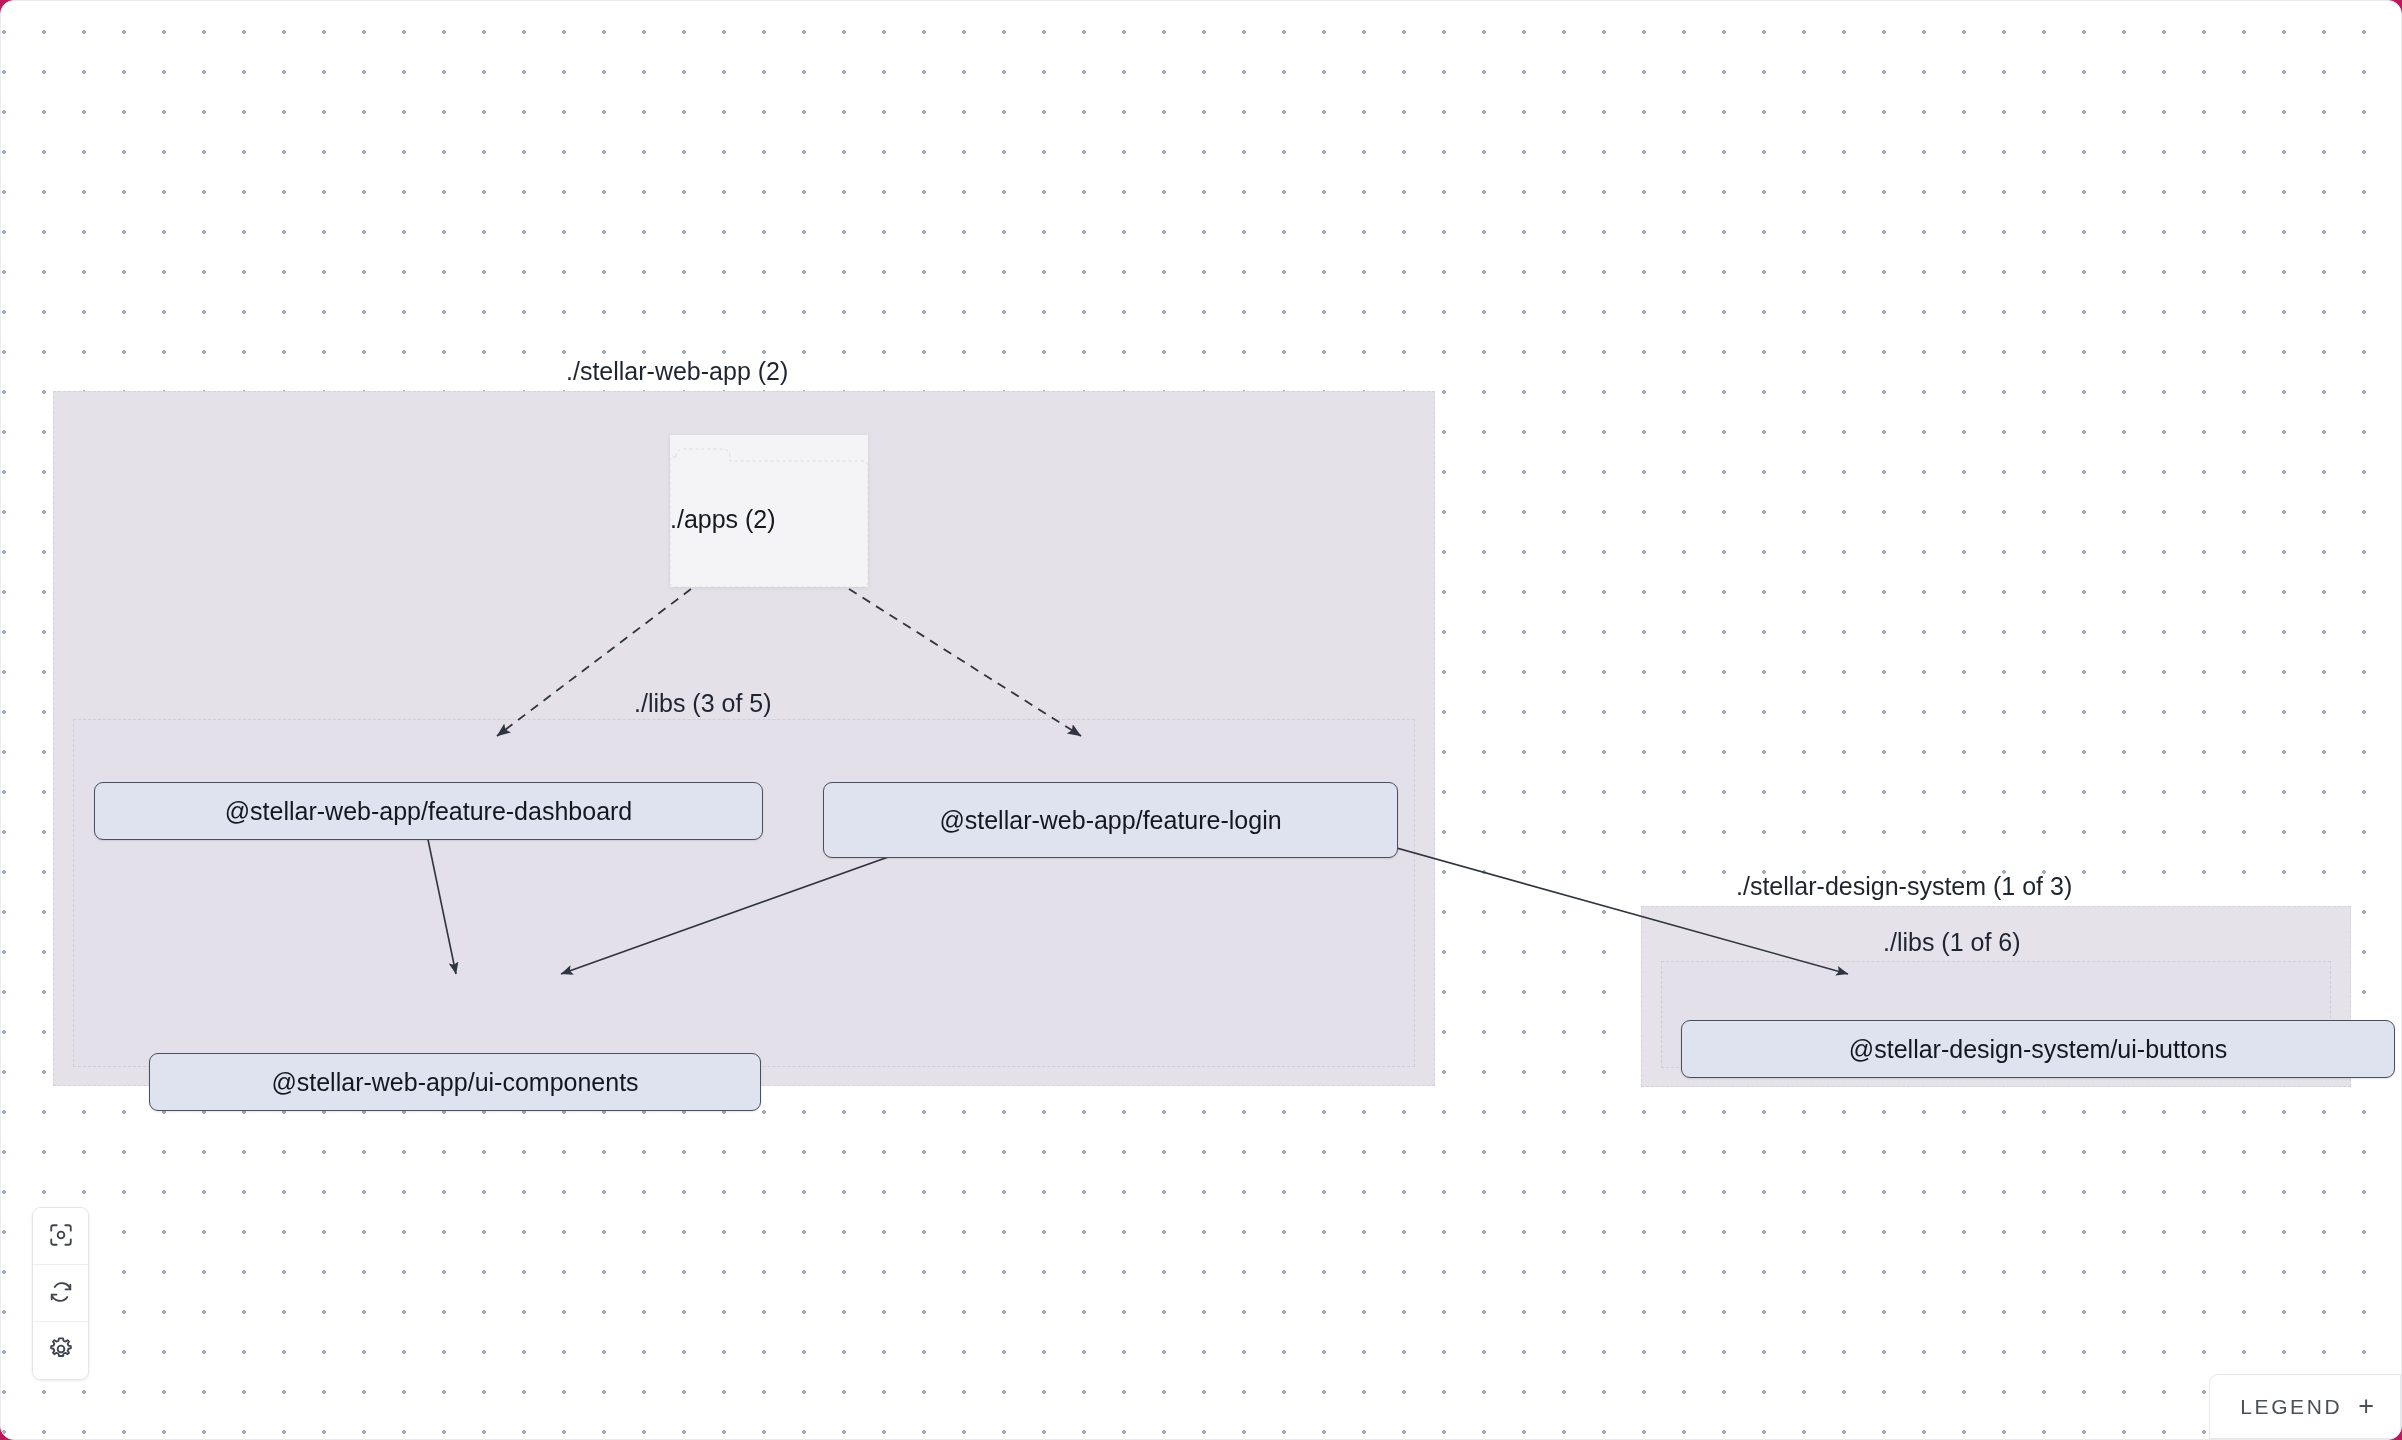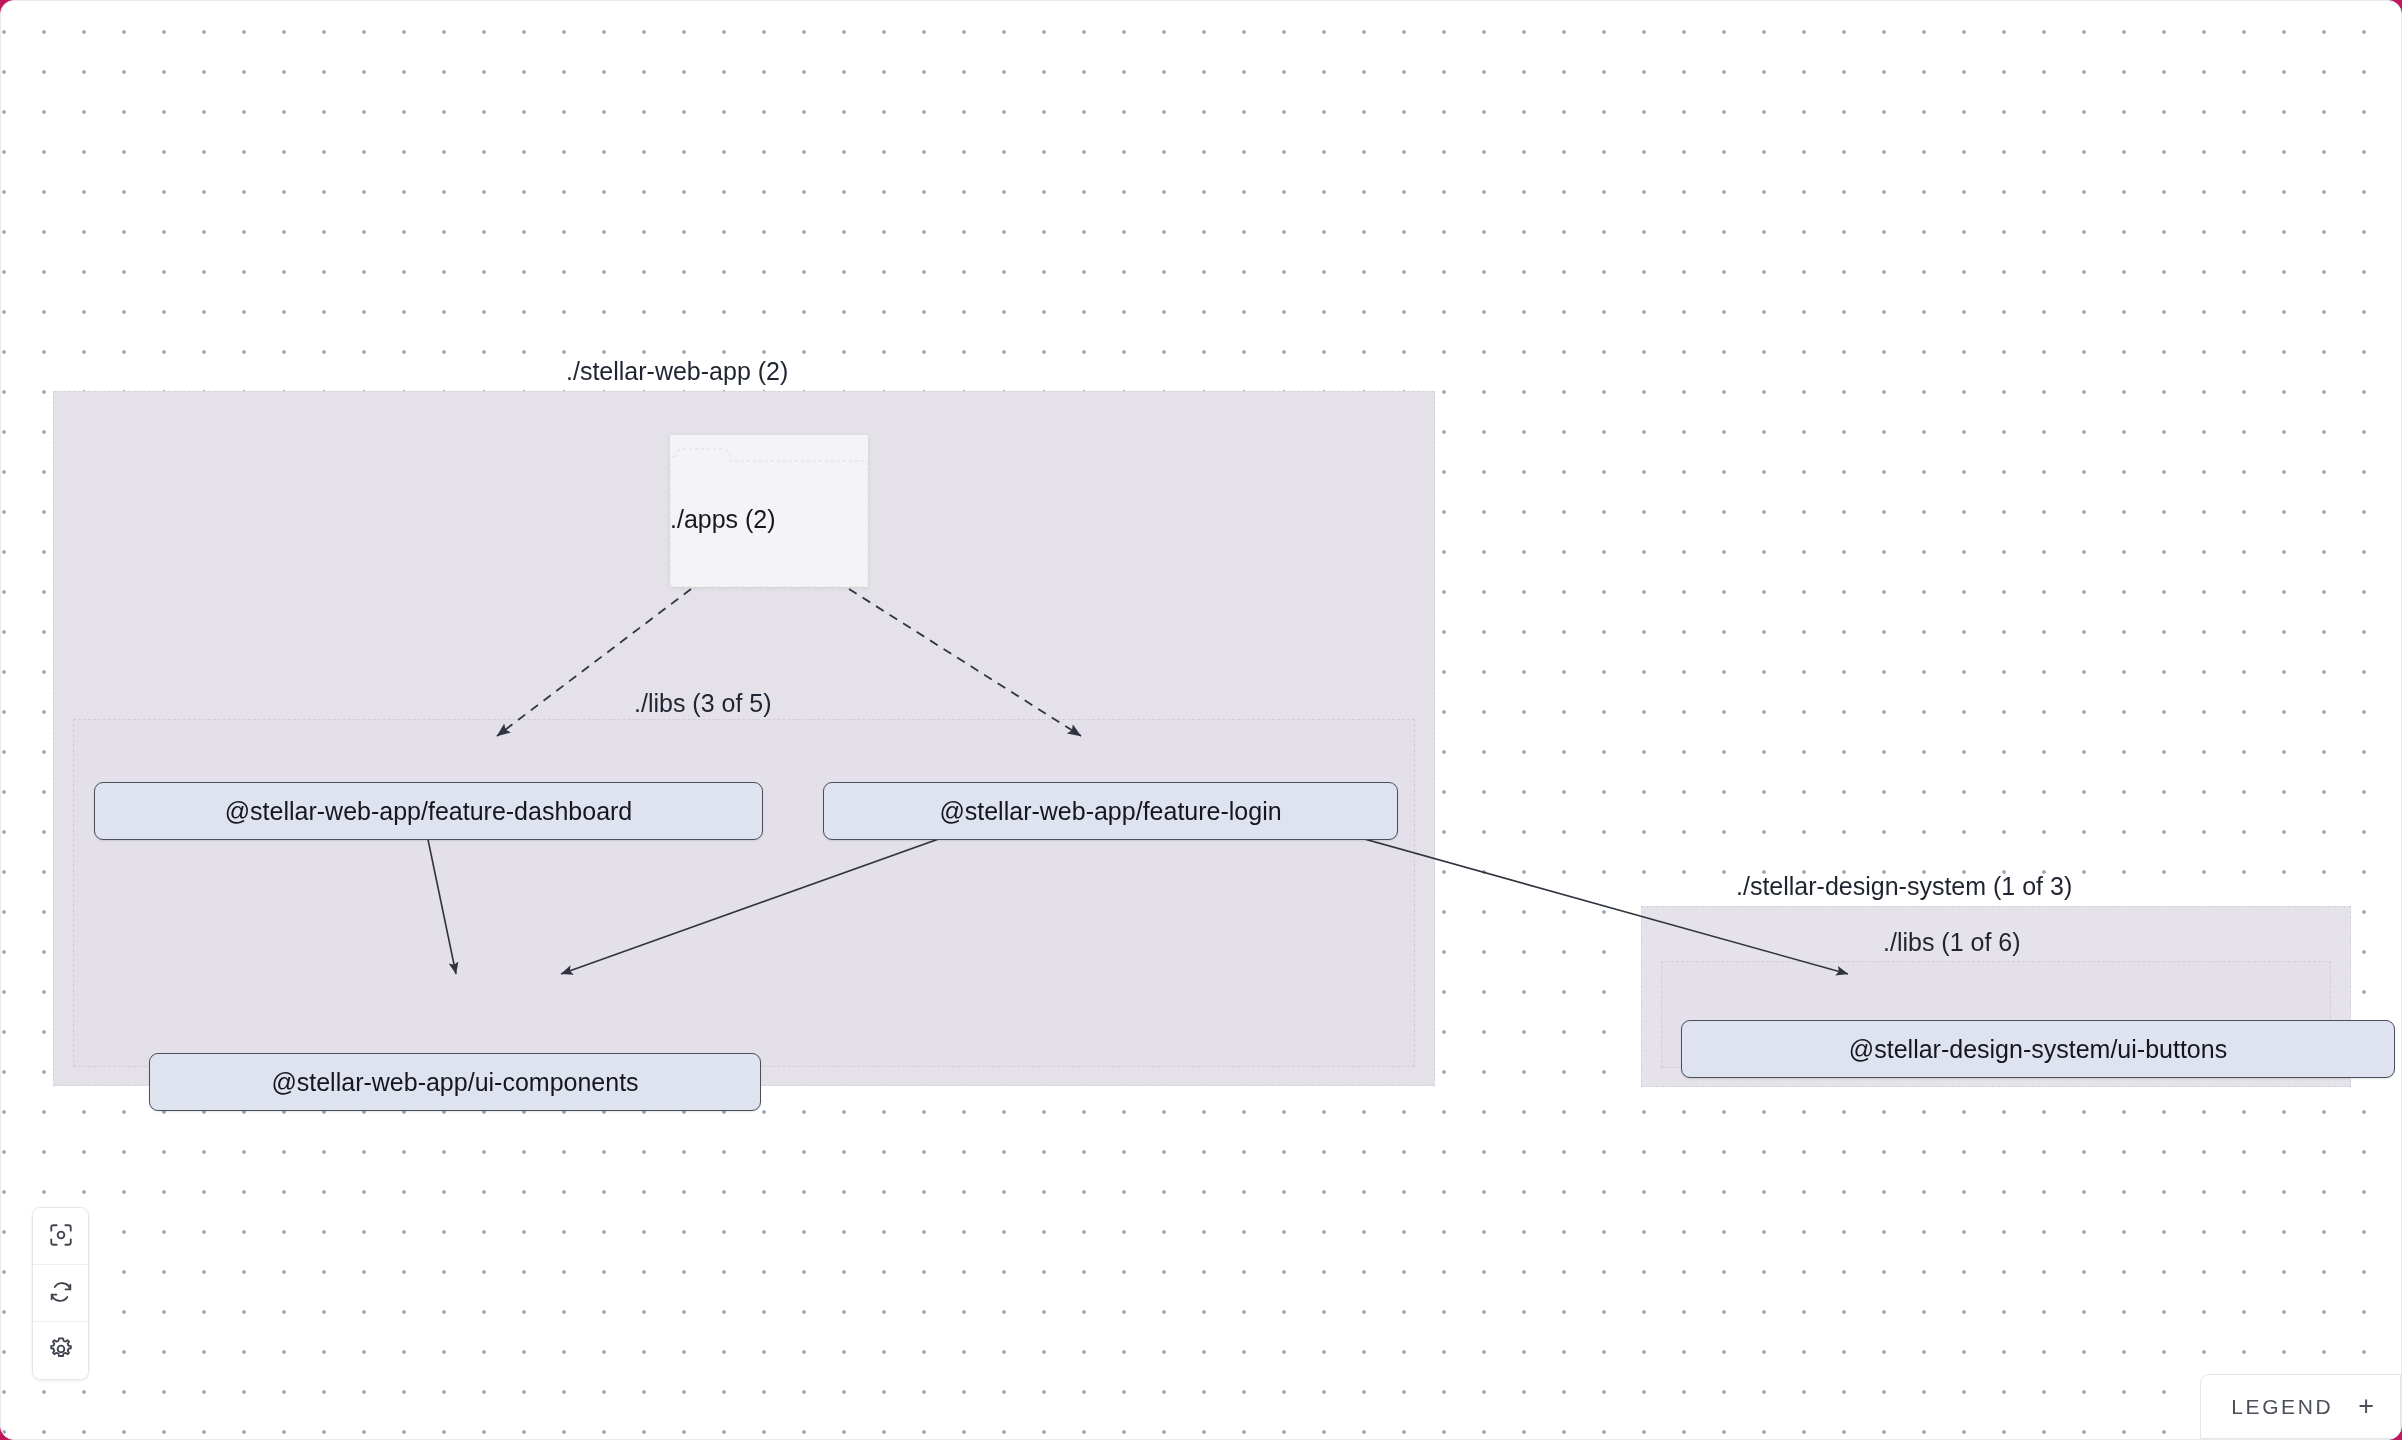--- a/index.html
+++ b/index.html
@@ -140,21 +140,21 @@
   #legend-panel {
     position: absolute;
     right: 0px;
     bottom: 0px;
     background: #ffffff;
     border: 1px solid #e5e6ea;
     border-top-left-radius: 9px;
     padding: 18px 26px 18px 30px;
     display: flex;
     align-items: center;
-    gap: 25px;
+    gap: 16px;
     cursor: pointer;
   }
   #legend-panel .legend-text {
     font-size: 21px;
     letter-spacing: 2.6px;
     color: #4a4f58;
     font-family: "Liberation Sans", sans-serif;
   }
   #legend-panel .legend-plus {
     font-size: 27px;
@@ -201,21 +201,21 @@
       <svg class="folder-shape" viewBox="0 0 198 152" preserveAspectRatio="none">
         <path d="M 6 22 Q 6 14 14 14 L 52 14 Q 60 14 60 22 L 60 26 L 192 26 Q 198 26 198 32 L 198 146 Q 198 152 192 152 L 6 152 Q 0 152 0 146 L 0 22 Z" fill="#f4f4f6" stroke="#dcdade" stroke-width="1" stroke-dasharray="3 3"></path>
       </svg>
       <div class="folder-label" style="top: 70px;">./apps (2)</div>
     </div>
 
     <div class="project-node" style="left: 93px; top: 745px; width: 669px; height: 58px;">
       <span>@stellar-web-app/feature-dashboard</span>
     </div>
 
-    <div class="project-node" style="left: 822px; top: 745px; width: 575px; height: 58px;">
+    <div class="project-node" style="left: 822px; top: 745px; width: 575px; height: 76px;">
       <span>@stellar-web-app/feature-login</span>
     </div>
 
     <div class="project-node" style="left: 148px; top: 1016px; width: 612px; height: 58px;">
       <span>@stellar-web-app/ui-components</span>
     </div>
 
     <div class="project-node" style="left: 1680px; top: 983px; width: 714px; height: 58px;">
       <span>@stellar-design-system/ui-buttons</span>
     </div>

